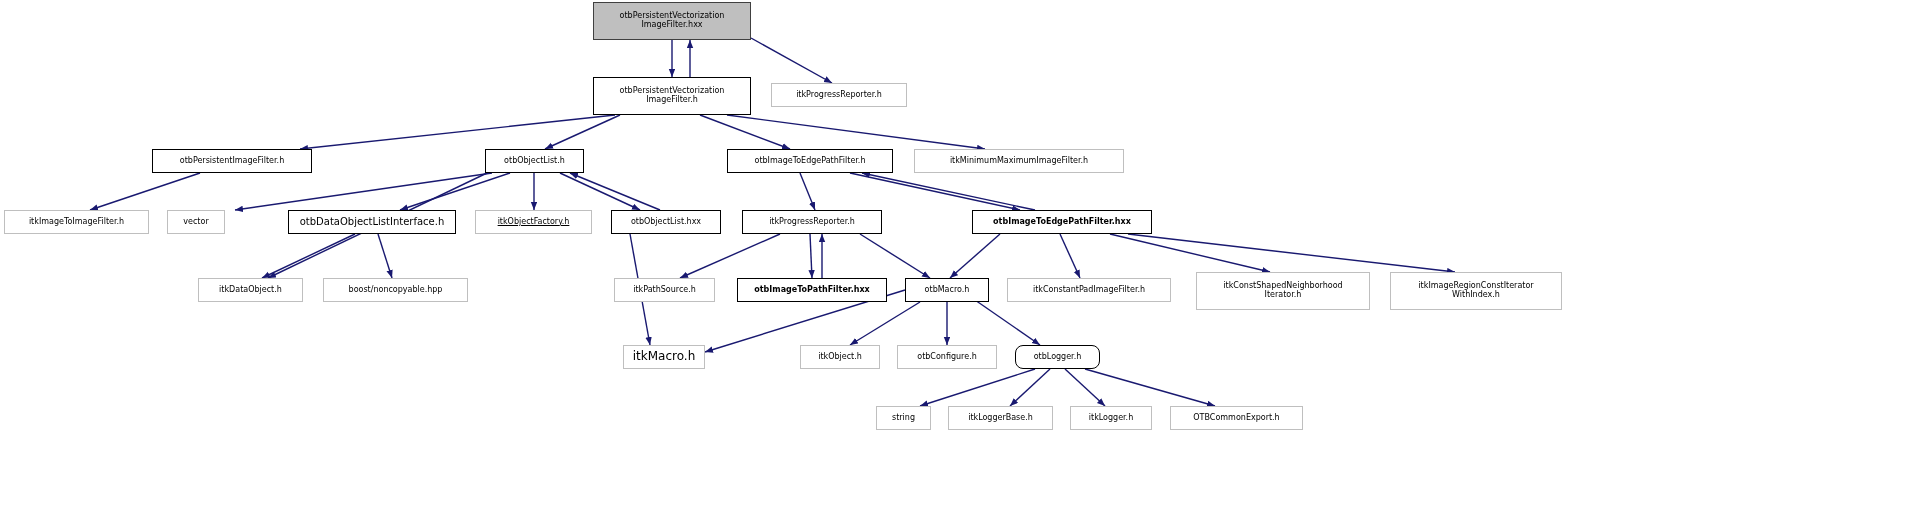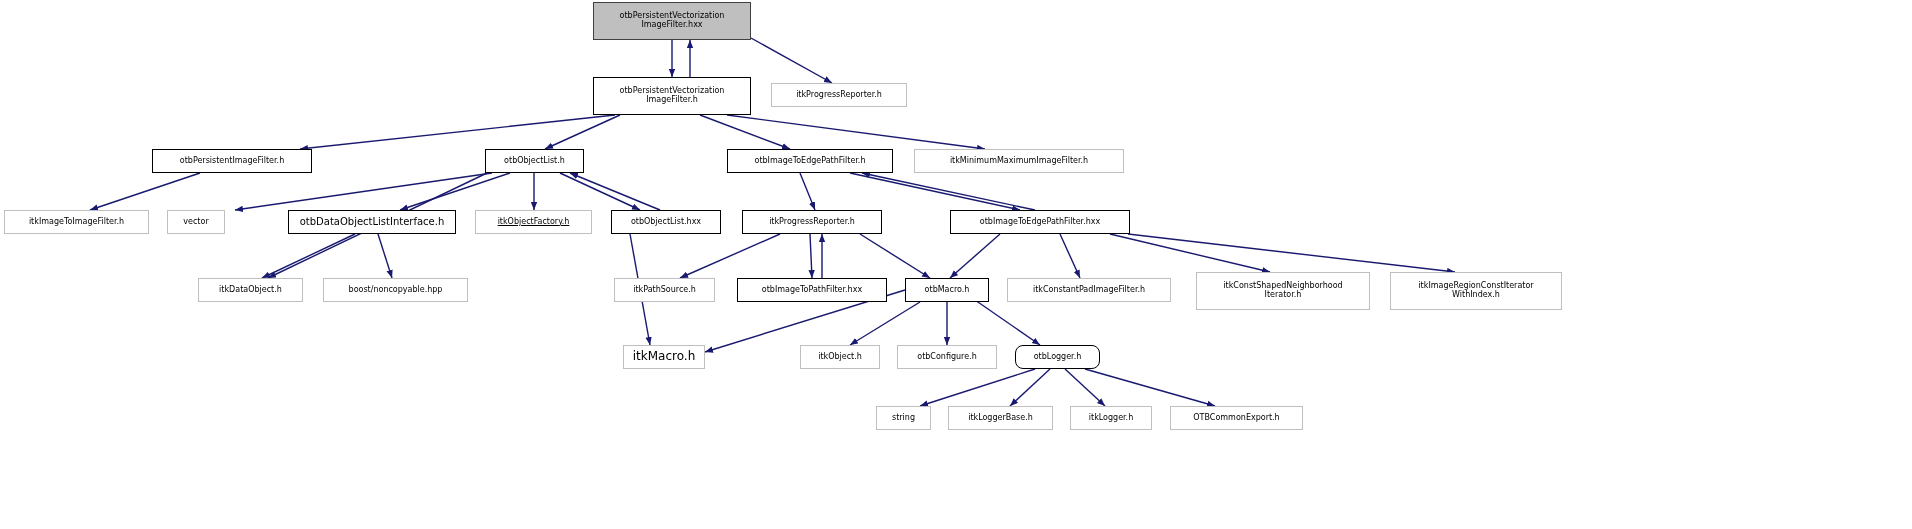--- a/index.html
+++ b/index.html
@@ -97,42 +97,42 @@
       </div>
       <div class="node faint" style="left: 475px; top: 210px; width: 117px; height: 24px; font-size: 13px; text-decoration: underline;">
         <span class="lbl" style="font-size: 8px;">itkObjectFactory.h</span>
       </div>
       <div class="node solid" style="left: 611px; top: 210px; width: 110px; height: 24px; font-size: 13px;">
         <span class="lbl" style="font-size: 8px;">otbObjectList.hxx</span>
       </div>
       <div class="node solid" style="left: 742px; top: 210px; width: 140px; height: 24px; font-size: 13px;">
         <span class="lbl" style="font-size: 8px;">itkProgressReporter.h</span>
       </div>
-      <div class="node solid" style="left: 950px; top: 210px; width: 180px; height: 24px; font-size: 13px;">
+      <div class="node solid" style="left: 972px; top: 210px; width: 180px; height: 24px; font-size: 13px; font-weight: bold;">
         <span class="lbl" style="font-size: 8px;">otbImageToEdgePathFilter.hxx</span>
       </div>
       <div class="node faint" style="left: 1196px; top: 272px; width: 174px; height: 38px; font-size: 13px;">
         <span class="lbl" style="font-size: 8px;">itkConstShapedNeighborhood
 Iterator.h</span>
       </div>
       <div class="node faint" style="left: 1390px; top: 272px; width: 172px; height: 38px; font-size: 13px;">
         <span class="lbl" style="font-size: 8px;">itkImageRegionConstIterator
 WithIndex.h</span>
       </div>
       <div class="node faint" style="left: 198px; top: 278px; width: 105px; height: 24px; font-size: 13px;">
         <span class="lbl" style="font-size: 8px;">itkDataObject.h</span>
       </div>
       <div class="node faint" style="left: 323px; top: 278px; width: 145px; height: 24px; font-size: 13px;">
         <span class="lbl" style="font-size: 8px;">boost/noncopyable.hpp</span>
       </div>
       <div class="node faint" style="left: 614px; top: 278px; width: 101px; height: 24px; font-size: 13px;">
         <span class="lbl" style="font-size: 8px;">itkPathSource.h</span>
       </div>
       <div class="node solid" style="left: 737px; top: 278px; width: 150px; height: 24px; font-size: 13px;">
-        <span class="lbl" style="font-size: 8px;">otbImageToPathFilter.hxx</span>
+        <span class="lbl" style="font-size: 8px; font-weight: bold;">otbImageToPathFilter.hxx</span>
       </div>
       <div class="node solid" style="left: 905px; top: 278px; width: 84px; height: 24px; font-size: 13px;">
         <span class="lbl" style="font-size: 8px;">otbMacro.h</span>
       </div>
       <div class="node faint" style="left: 1007px; top: 278px; width: 164px; height: 24px; font-size: 13px;">
         <span class="lbl" style="font-size: 8px;">itkConstantPadImageFilter.h</span>
       </div>
       <div class="node faint" style="left: 623px; top: 345px; width: 82px; height: 24px; font-size: 13px;">
         <span class="lbl" style="font-size: 12px;">itkMacro.h</span>
       </div>

